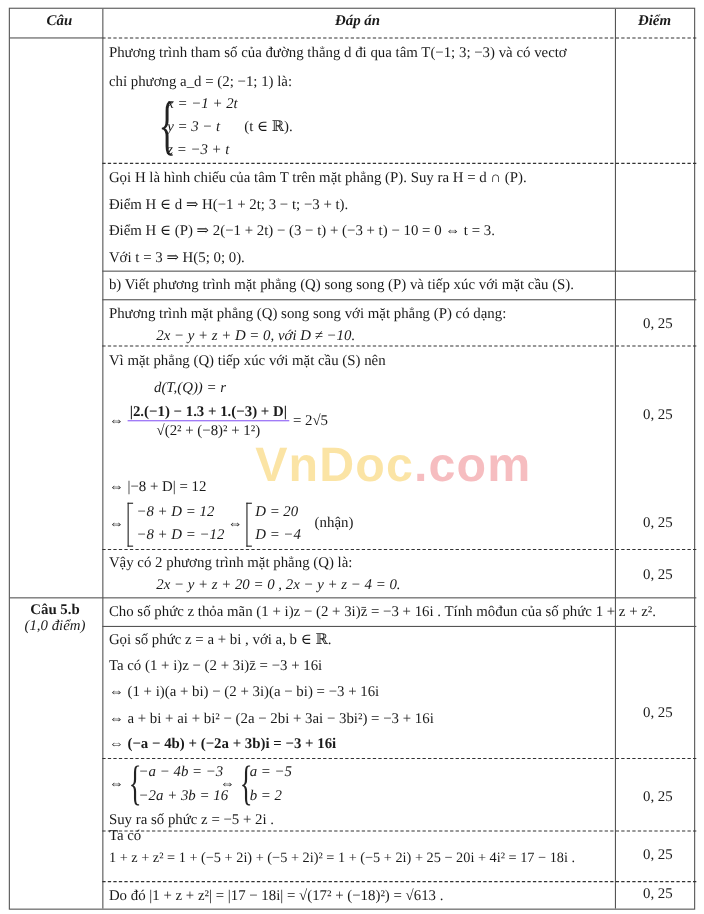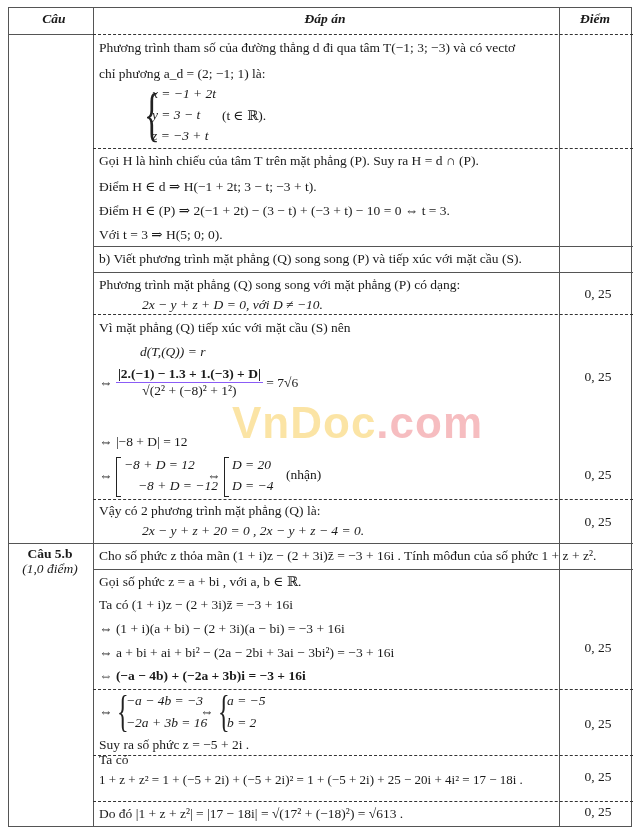--- a/index.html
+++ b/index.html
@@ -70,31 +70,31 @@
 <div class="score" style="top:286px;">0, 25</div>
 
 <div class="line" style="left:99px; top:320px;">Vì mặt phẳng (Q) tiếp xúc với mặt cầu (S) nên</div>
 <div class="line" style="left:140px; top:344px; font-style:italic;">d(T,(Q)) = r</div>
 <div class="line" style="left:99px; top:366px;">
   <span style="vertical-align:middle;">⇔</span>
   <span class="frac">
     <span class="num">|2.(−1) − 1.3 + 1.(−3) + D|</span>
     <span class="den">√(2² + (−8)² + 1²)</span>
   </span>
-  <span style="vertical-align:middle;">= 7√6</span>
+  <span style="vertical-align:middle;">= 2√5</span>
 </div>
 <div class="score" style="top:369px;">0, 25</div>
 
 <div class="watermark"><span class="wm1">VnDoc</span><span class="wm2">.com</span></div>
 
 <div class="line" style="left:99px; top:434px;">⇔ |−8 + D| = 12</div>
 <div class="line" style="left:99px; top:468px;">⇔</div>
 <div class="bracket" style="left:116px; top:457px; height:38px;"></div>
 <div class="line" style="left:124px; top:457px; font-style:italic;">−8 + D = 12</div>
-<div class="line" style="left:138px; top:478px; font-style:italic;">−8 + D = −12</div>
+<div class="line" style="left:124px; top:478px; font-style:italic;">−8 + D = −12</div>
 <div class="line" style="left:207px; top:468px;">⇔</div>
 <div class="bracket" style="left:224px; top:457px; height:38px;"></div>
 <div class="line" style="left:232px; top:457px; font-style:italic;">D = 20</div>
 <div class="line" style="left:232px; top:478px; font-style:italic;">D = −4</div>
 <div class="line" style="left:286px; top:467px;">(nhận)</div>
 <div class="score" style="top:467px;">0, 25</div>
 
 <div class="line" style="left:99px; top:503px;">Vậy có 2 phương trình mặt phẳng (Q) là:</div>
 <div class="line" style="left:142px; top:523px; font-style:italic;">2x − y + z + 20 = 0 , 2x − y + z − 4 = 0.</div>
 <div class="score" style="top:514px;">0, 25</div>

